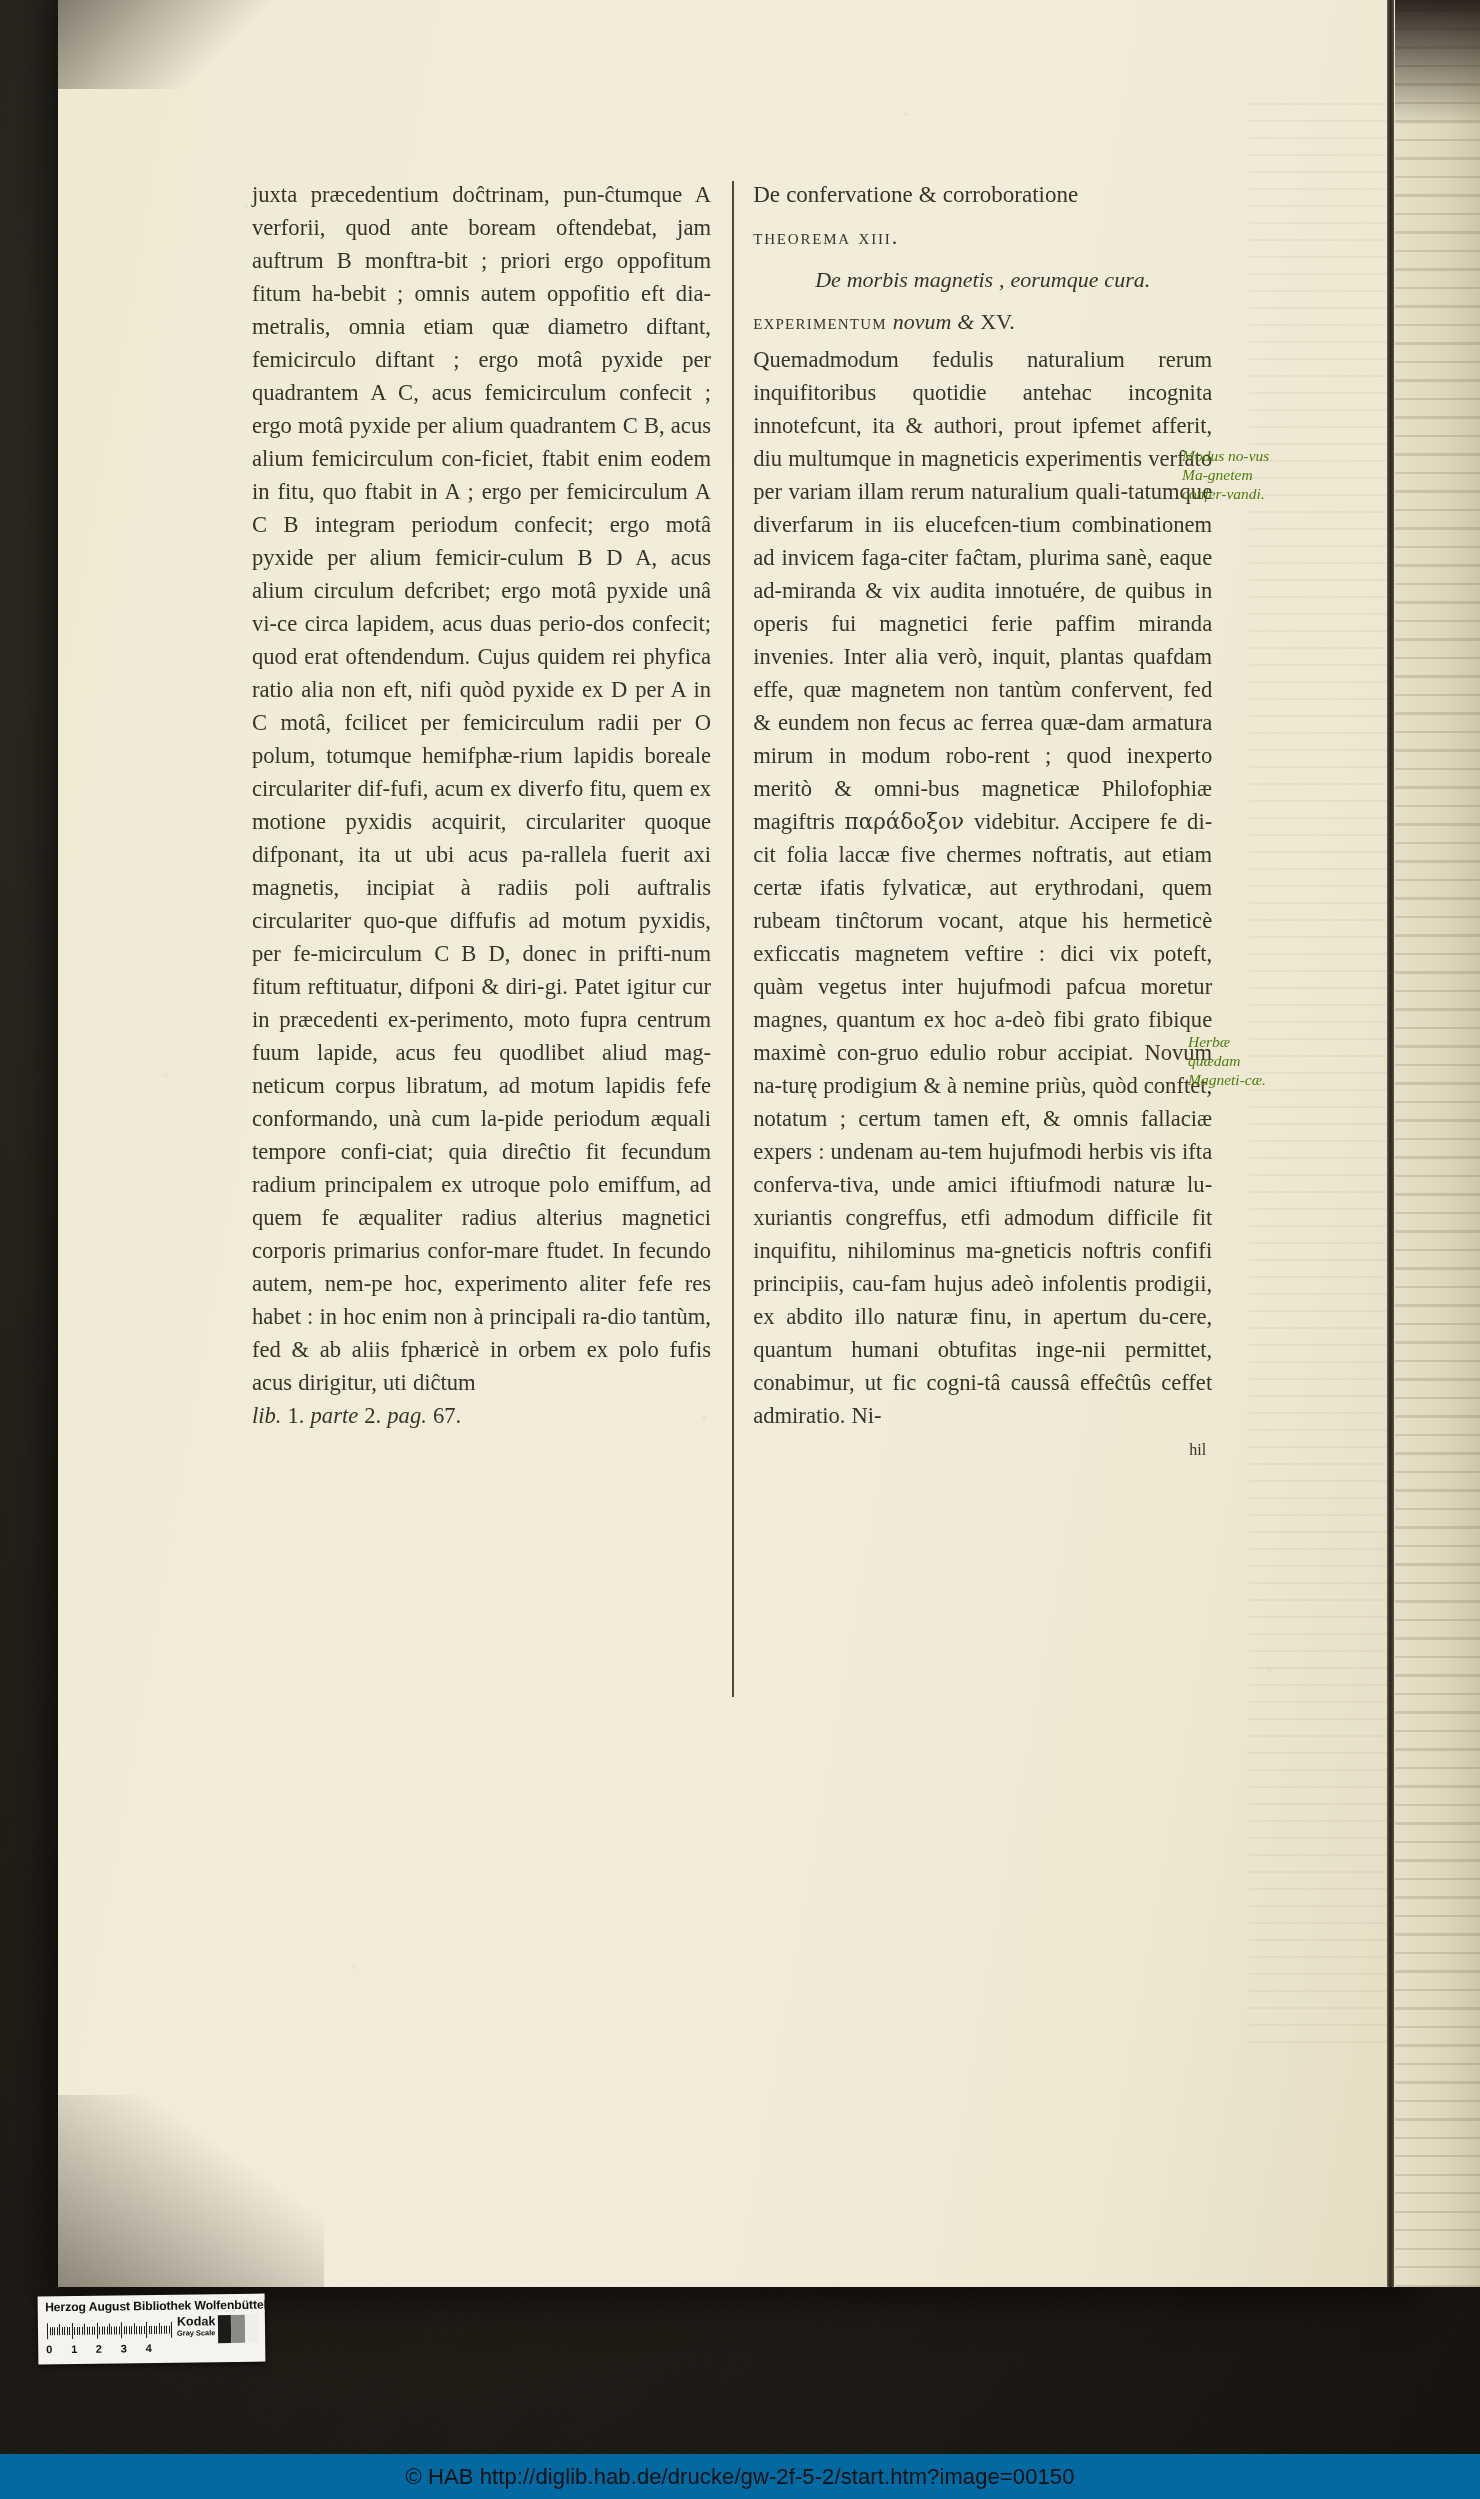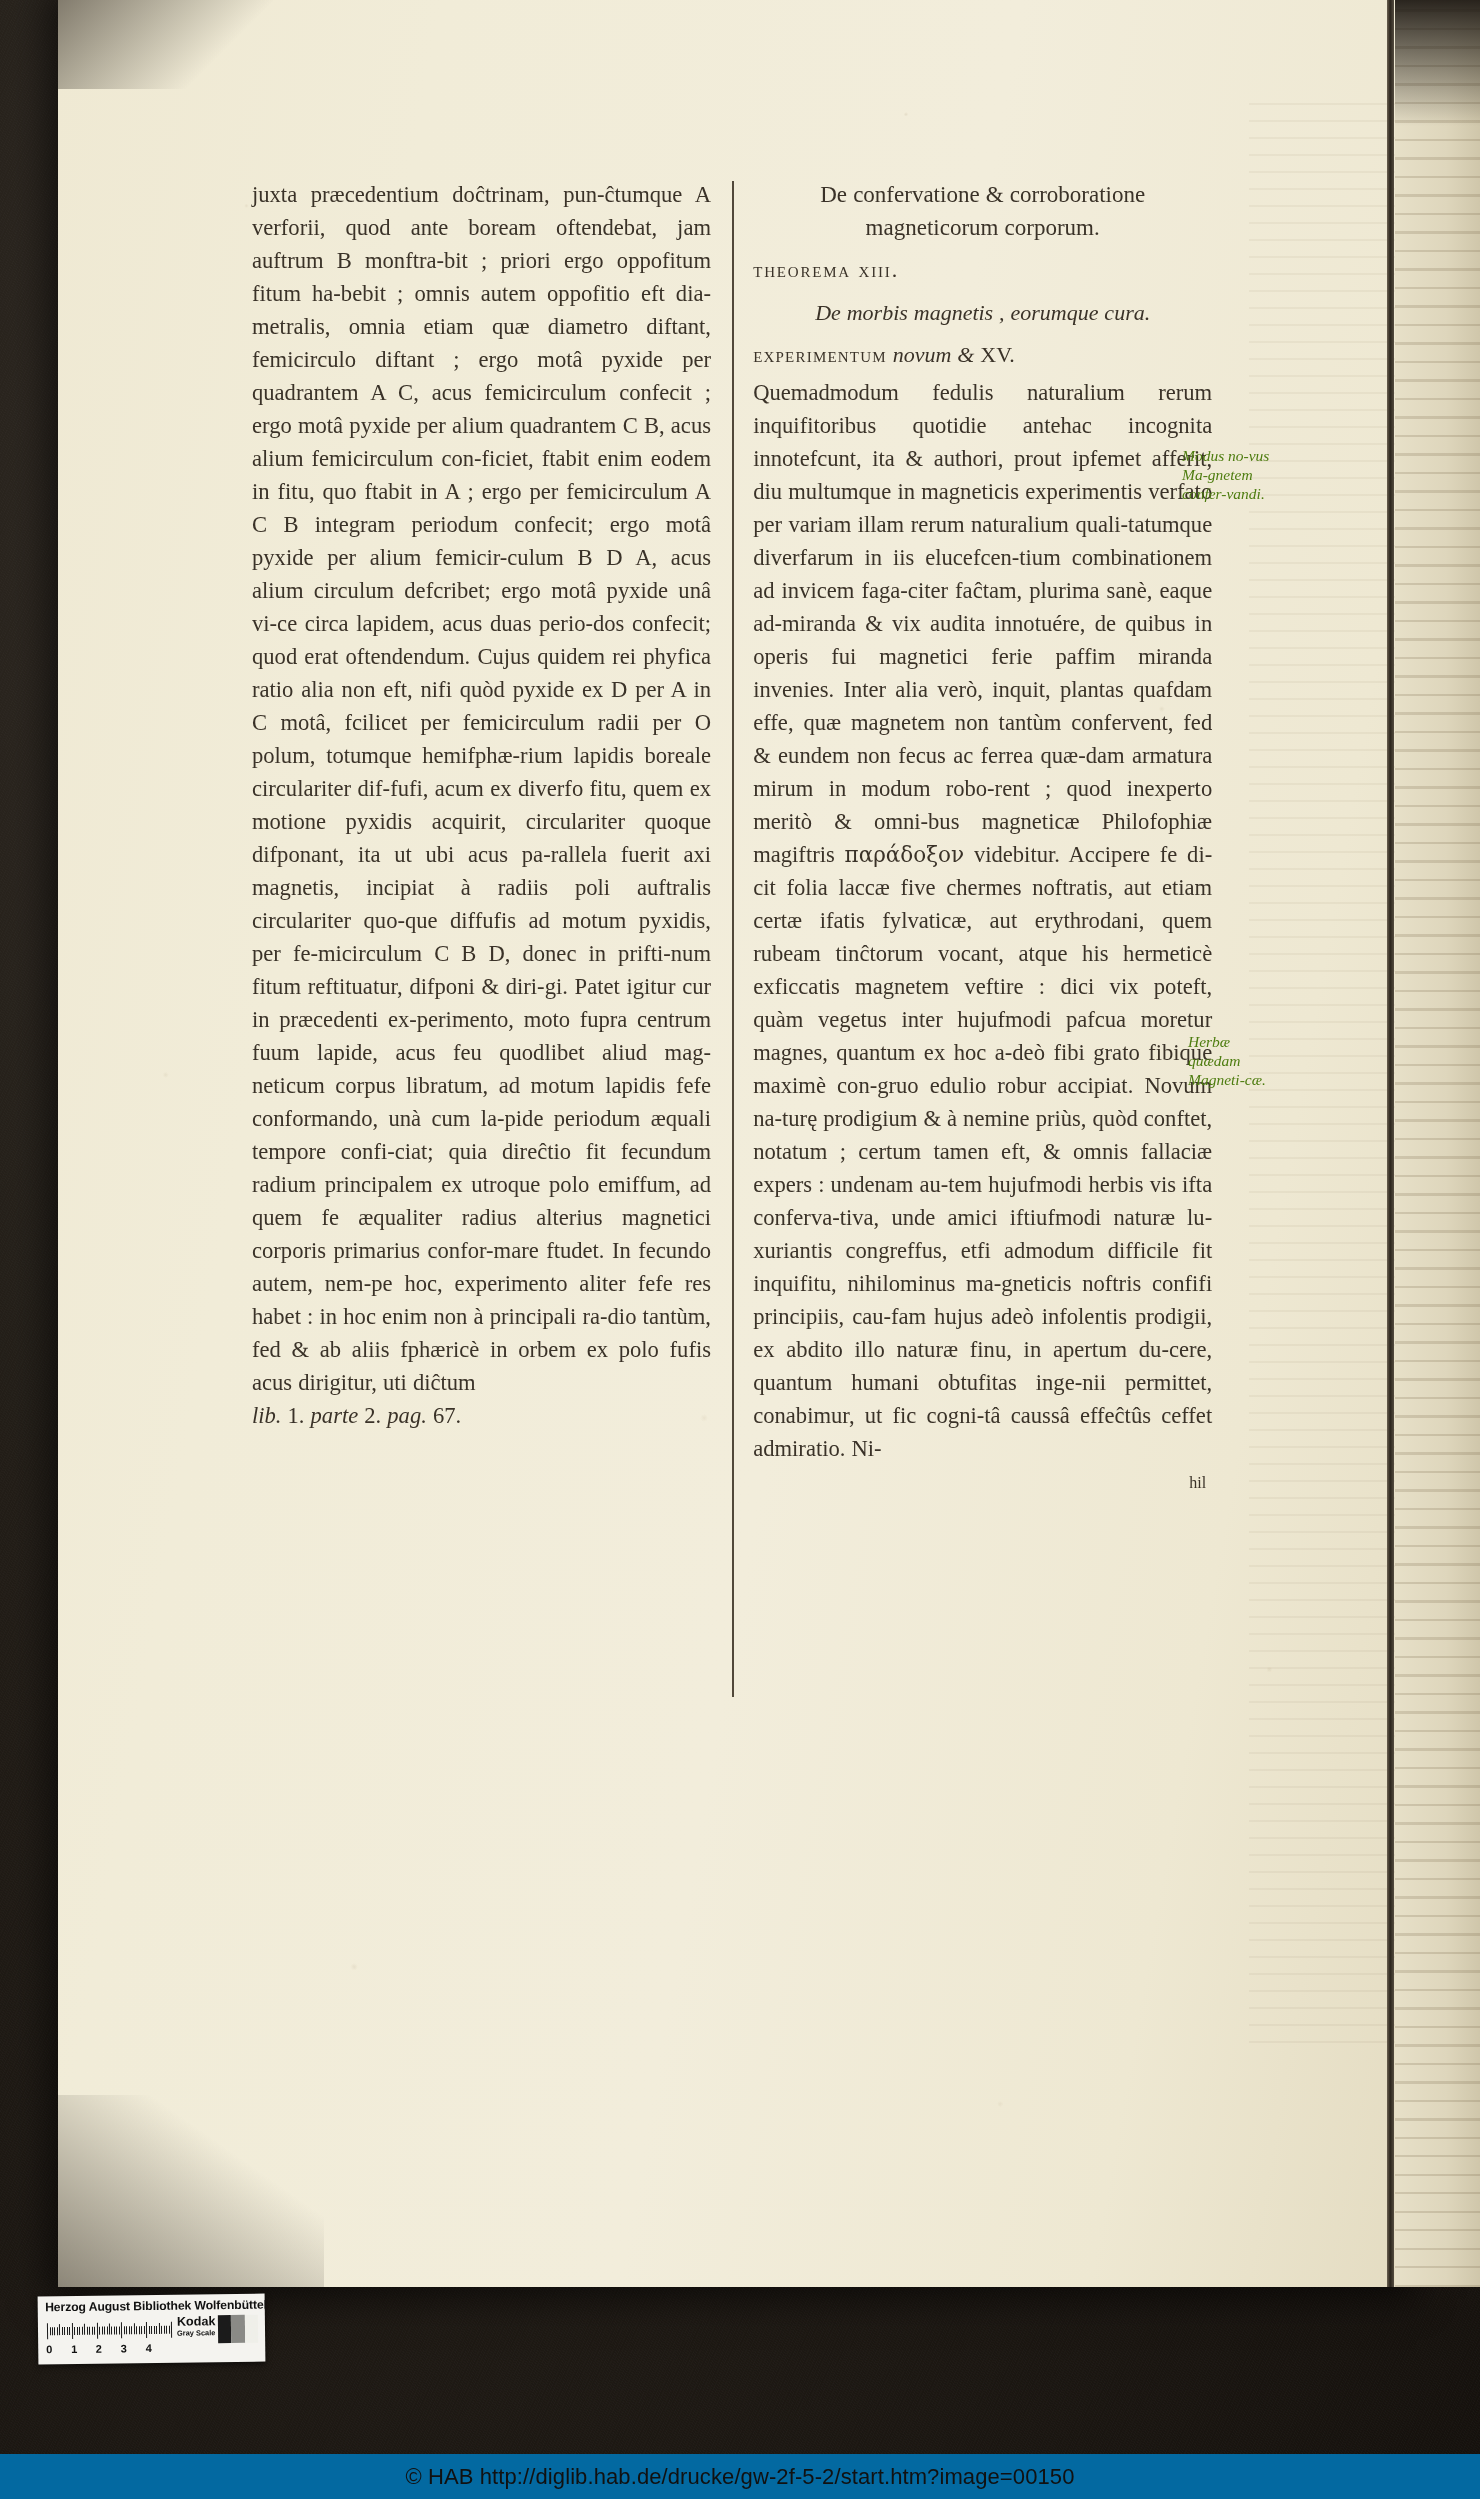--- a/index.html
+++ b/index.html
@@ -164,21 +164,20 @@
     background: #51483a;
     margin: 3px 19px 0 0;
     height: 1516px;
     align-self: flex-start;
   }
   .col-right { width: 459px; position: relative; }
 
   .col p { margin: 0; text-indent: 0; }
 
   .sec-title {
-    text-align: center;
     font-size: 23px;
     line-height: 33px;
     margin-bottom: 7.4px;
   }
   .theorema {
     text-align: left;
     font-size: 22px;
     letter-spacing: 1.8px;
     font-variant: small-caps;
     text-transform: lowercase;
@@ -354,21 +353,20 @@
       <p>juxta præcedentium doĉtrinam, pun-ĉtumque A verforii, quod ante boream oftendebat, jam auftrum B monftra-bit ; priori ergo oppofitum fitum ha-bebit ; omnis autem oppofitio eft dia-metralis, omnia etiam quæ diametro diftant, femicirculo diftant ; ergo motâ pyxide per quadrantem A C, acus femicirculum confecit ; ergo motâ pyxide per alium quadrantem C B, acus alium femicirculum con-ficiet, ftabit enim eodem in fitu, quo ftabit in A ; ergo per femicirculum A C B integram periodum confecit; ergo motâ pyxide per alium femicir-culum B D A, acus alium circulum defcribet; ergo motâ pyxide unâ vi-ce circa lapidem, acus duas perio-dos confecit; quod erat oftendendum. Cujus quidem rei phyfica ratio alia non eft, nifi quòd pyxide ex D per A in C motâ, fcilicet per femicirculum radii per O polum, totumque hemifphæ-rium lapidis boreale circulariter dif-fufi, acum ex diverfo fitu, quem ex motione pyxidis acquirit, circulariter quoque difponant, ita ut ubi acus pa-rallela fuerit axi magnetis, incipiat à radiis poli auftralis circulariter quo-que diffufis ad motum pyxidis, per fe-micirculum C B D, donec in prifti-num fitum reftituatur, difponi &amp; diri-gi. Patet igitur cur in præcedenti ex-perimento, moto fupra centrum fuum lapide, acus feu quodlibet aliud mag-neticum corpus libratum, ad motum lapidis fefe conformando, unà cum la-pide periodum æquali tempore confi-ciat; quia direĉtio fit fecundum radium principalem ex utroque polo emiffum, ad quem fe æqualiter radius alterius magnetici corporis primarius confor-mare ftudet. In fecundo autem, nem-pe hoc, experimento aliter fefe res habet : in hoc enim non à principali ra-dio tantùm, fed &amp; ab aliis fphæricè in orbem ex polo fufis acus dirigitur, uti diĉtum </p>
       <p><i>lib.</i><span> 1. </span><i>parte</i><span> 2. </span><i>pag.</i><span> 67.</span></p>
     </div>
 
     <div class="rule"></div>
 
     <div class="col col-right">
 
       <div class="sec-title">
         <div>De confervatione &amp; corroboratione</div>
-        <div>magneticorum corporum.</div>
       </div>
 
       <div class="theorema">THEOREMA XIII.</div>
 
       <div class="demorbis">De morbis magnetis , eorumque cura.</div>
 
       <div class="experimentum">
         <span class="sc">EXPERIMENTUM</span>
         <span class="it">novum</span>
         <span class="it">&amp;</span>

